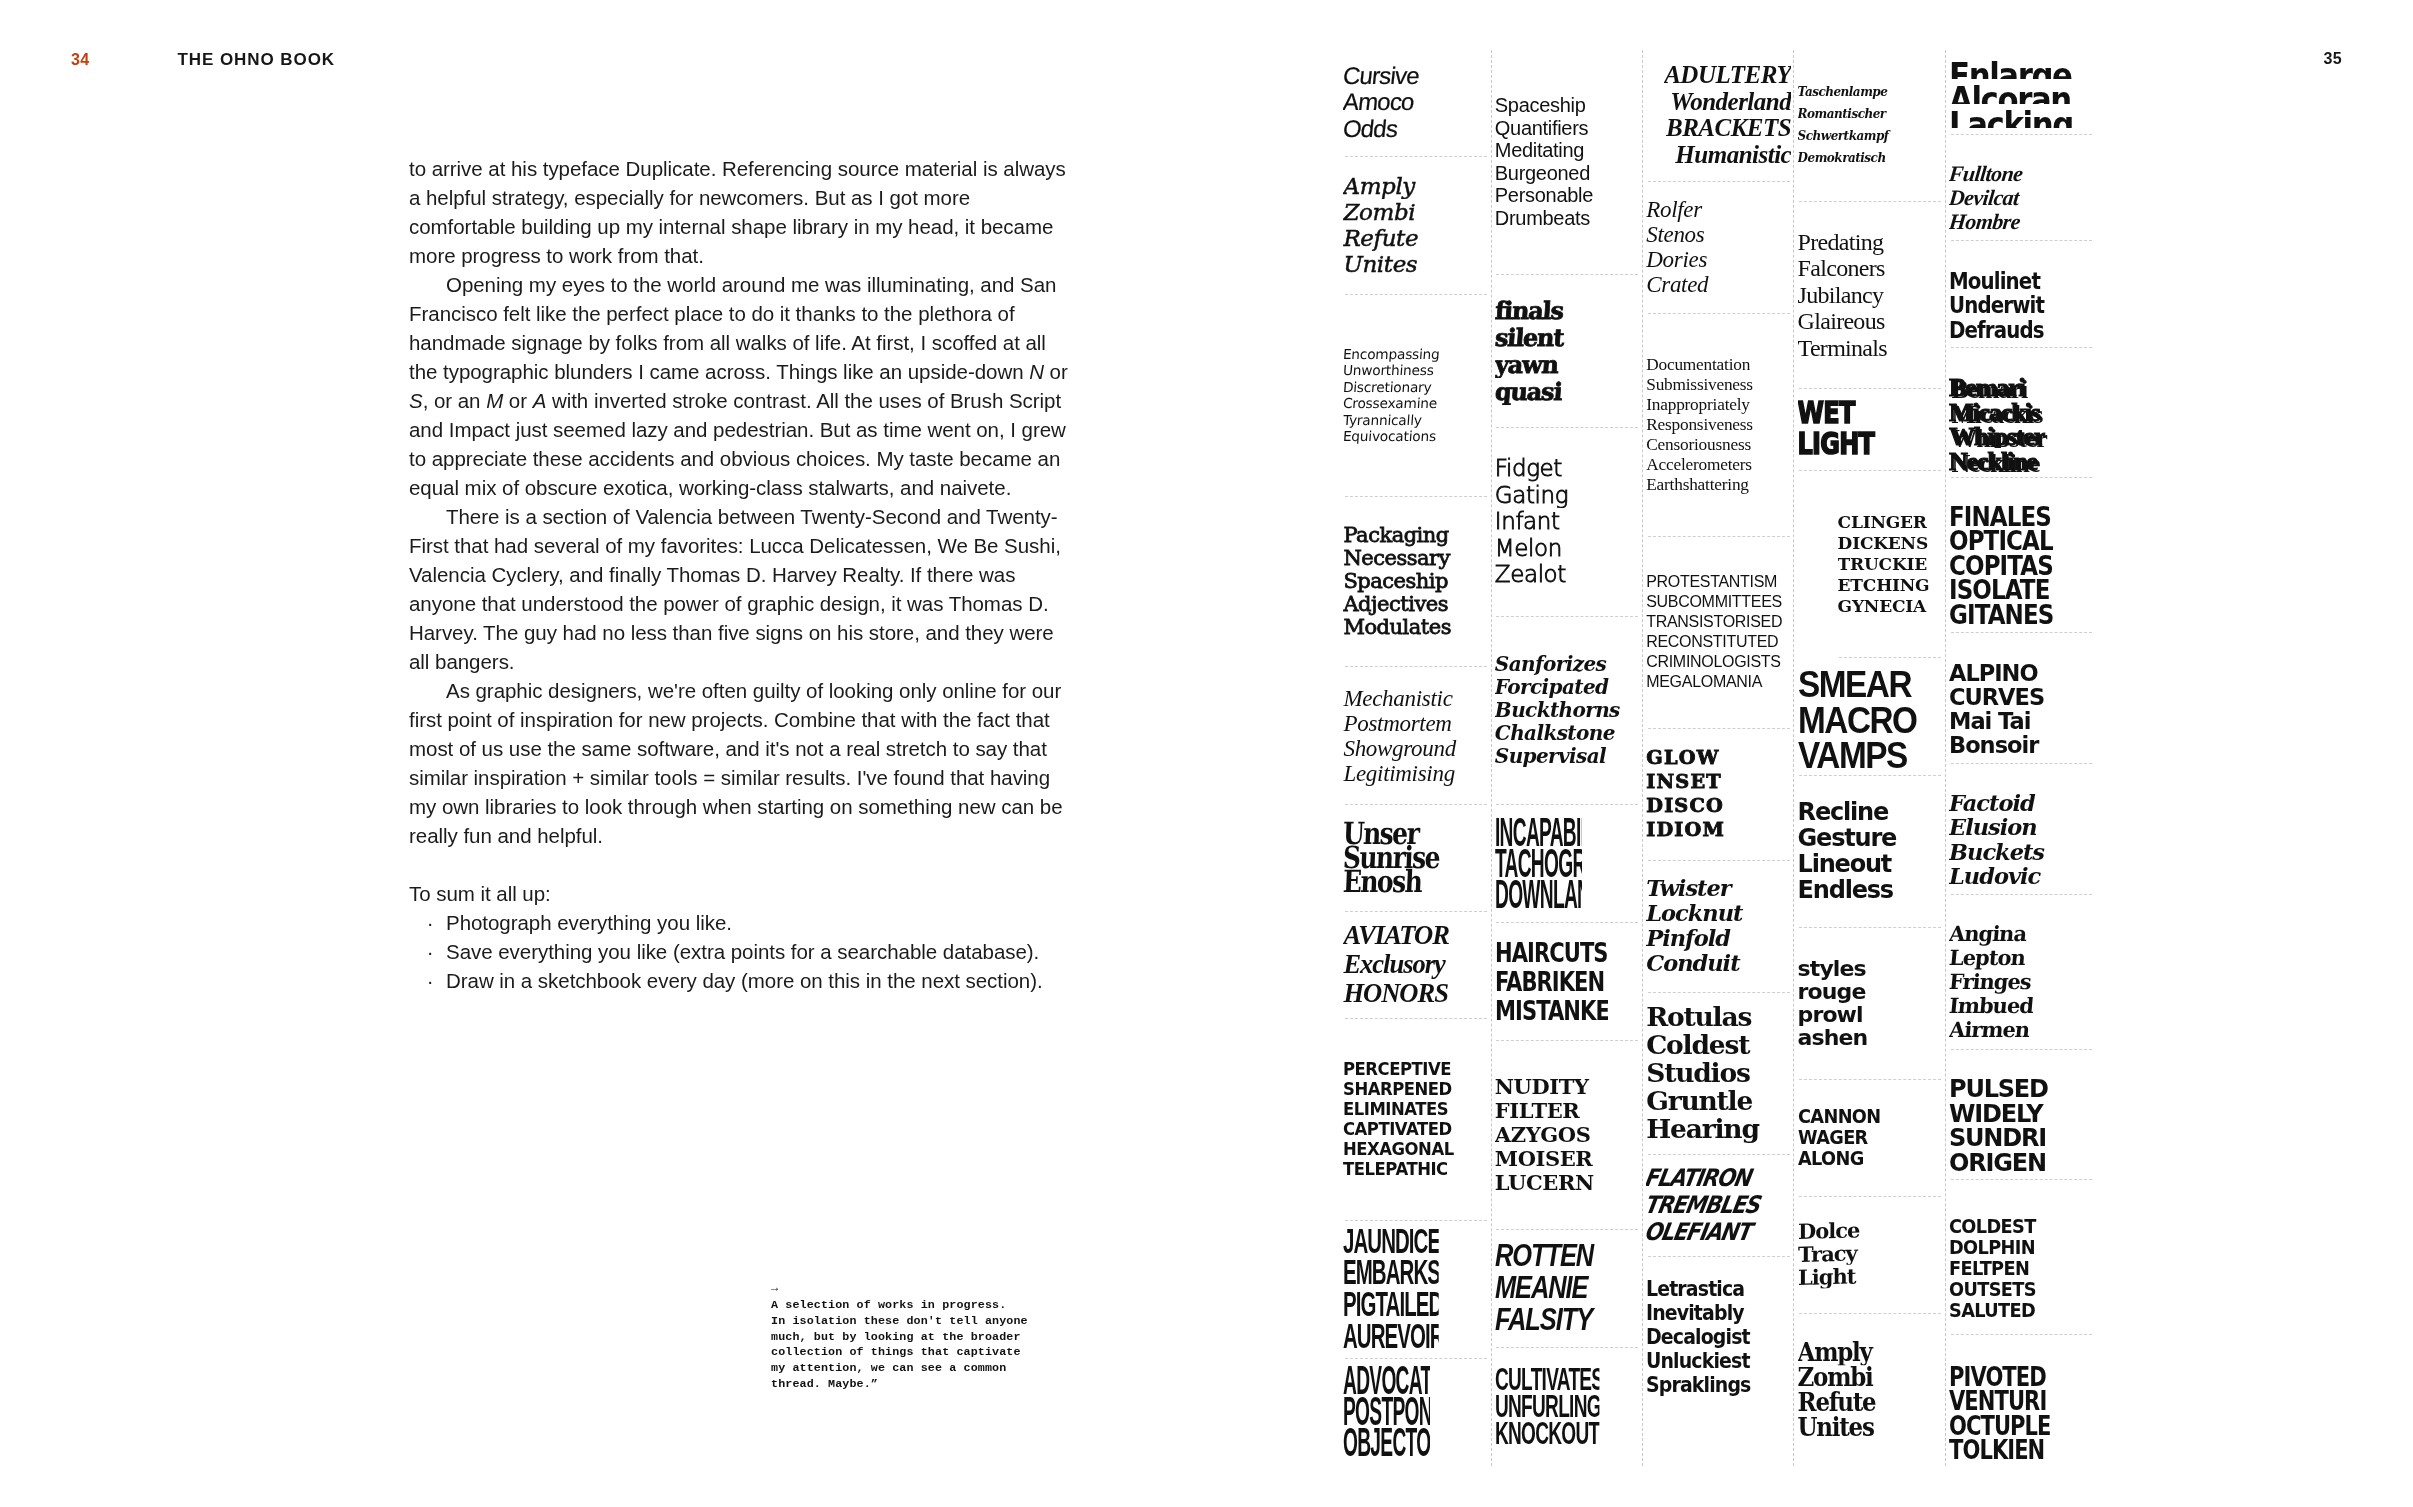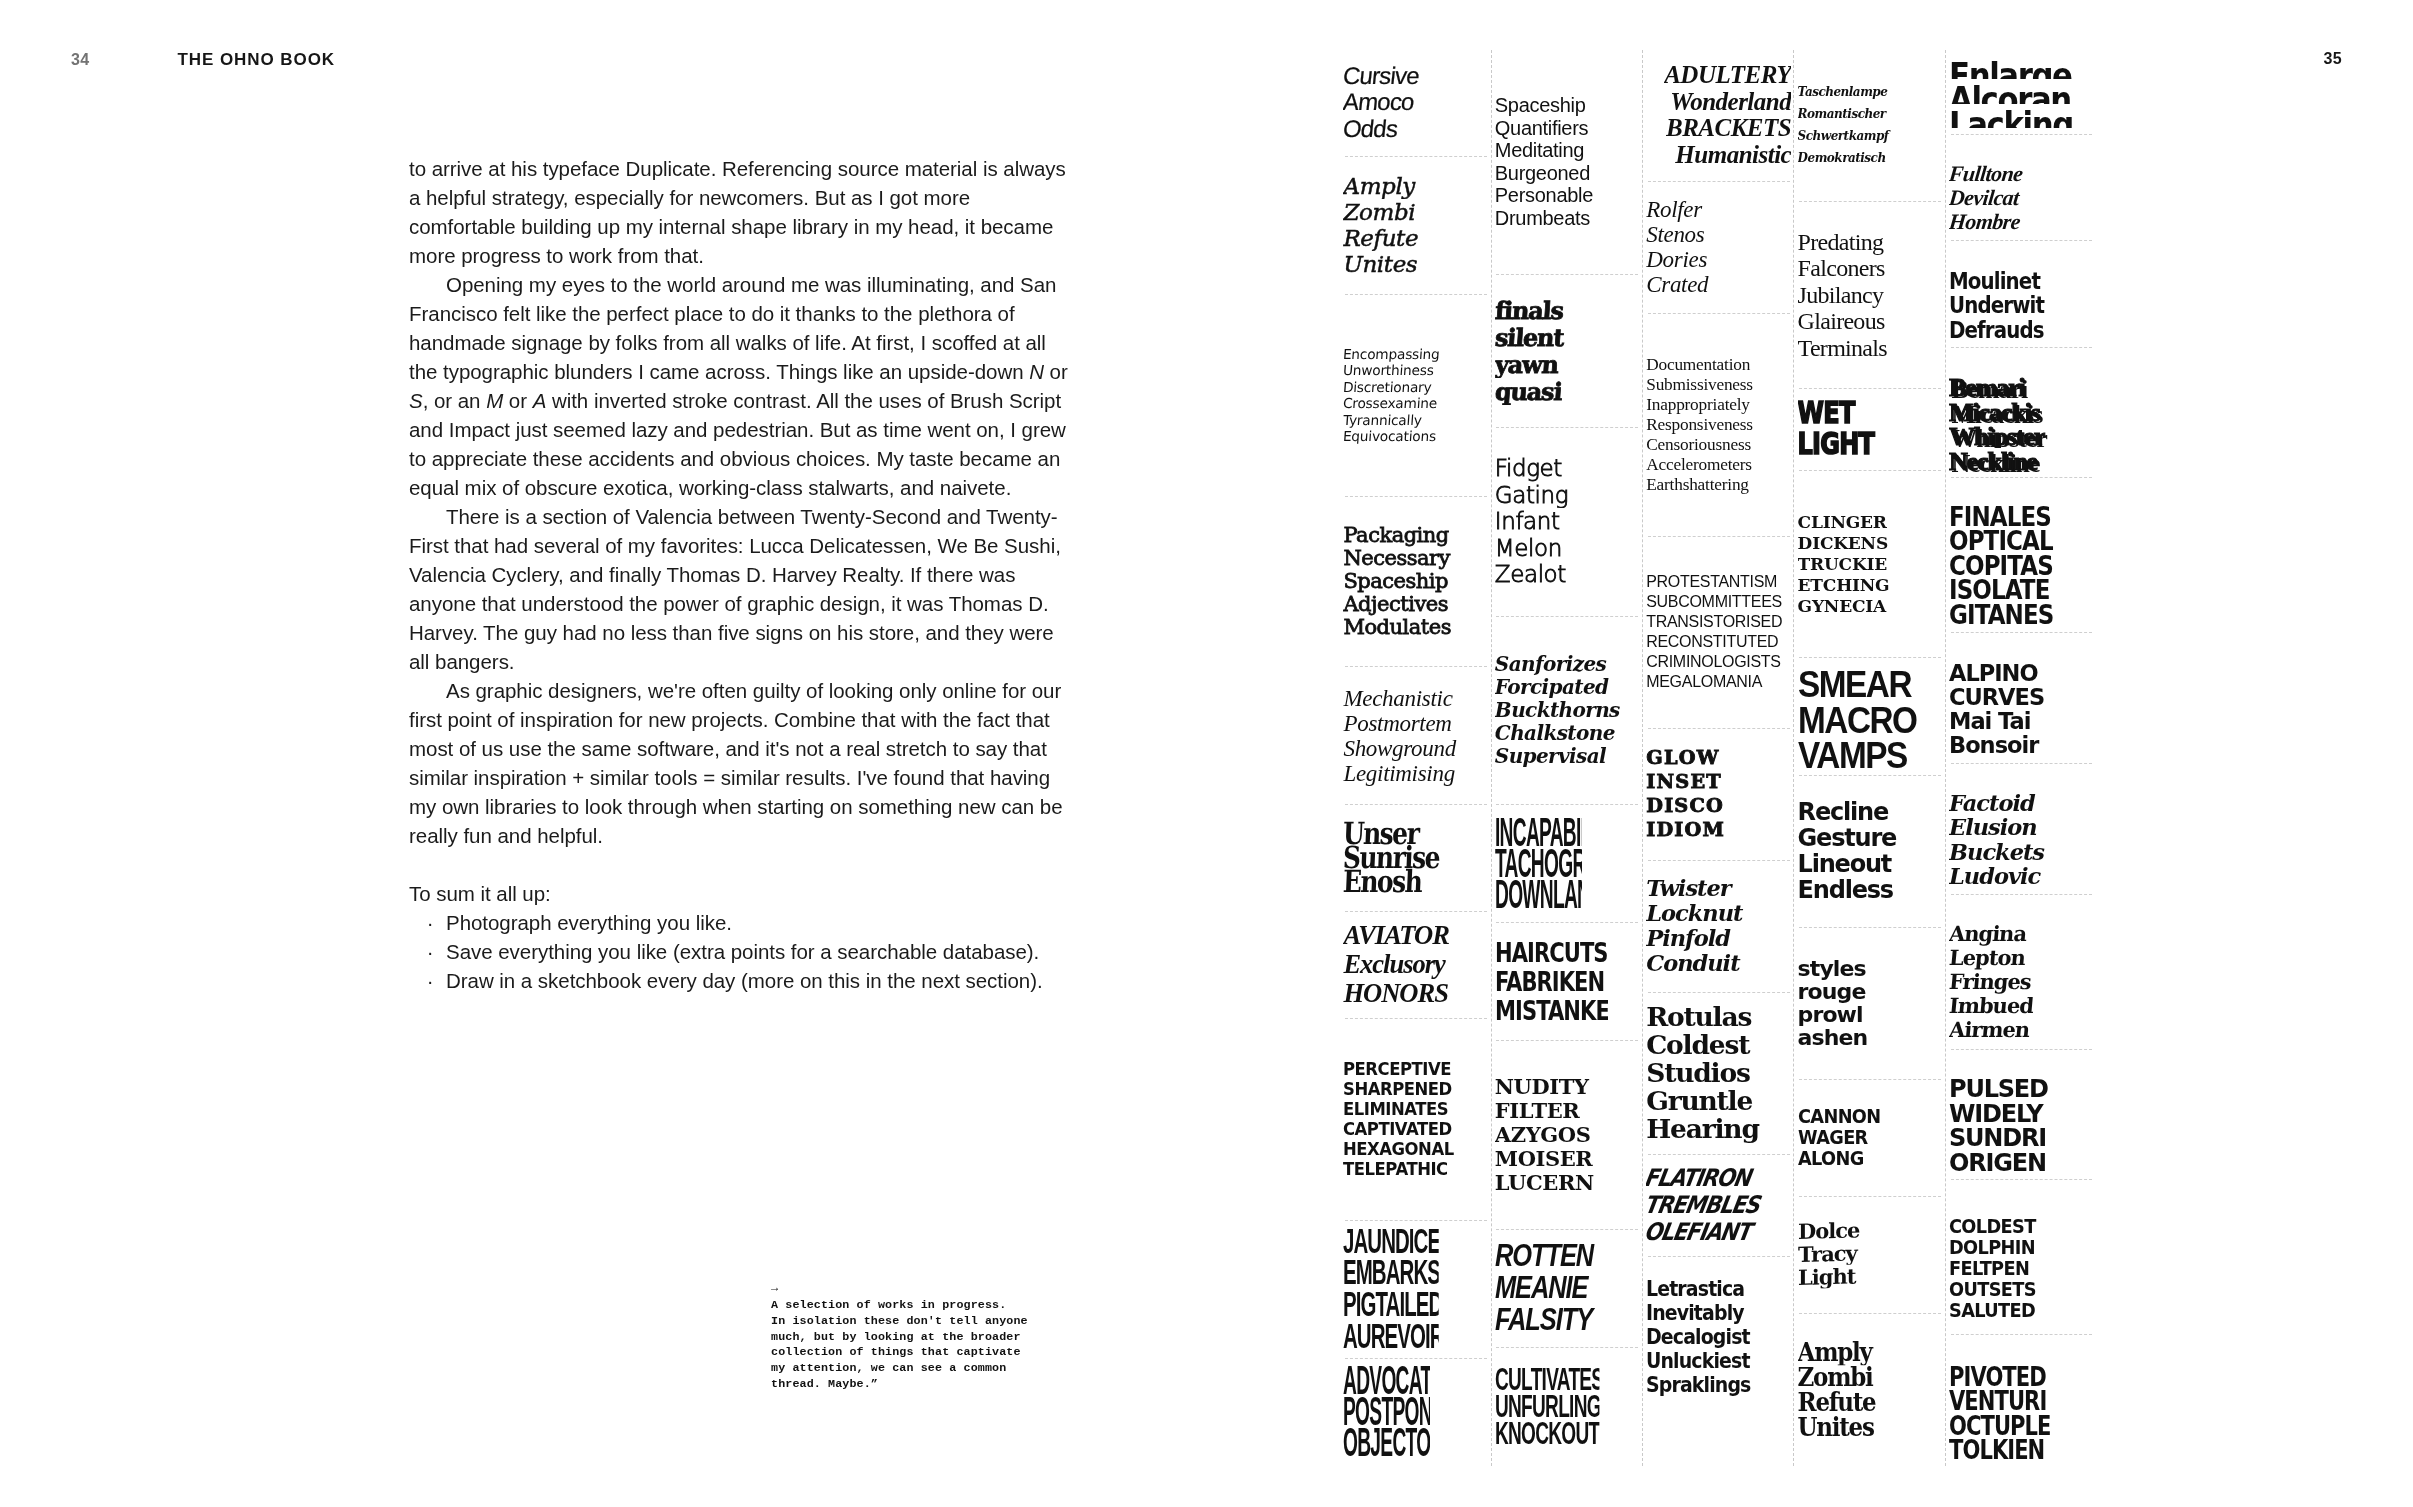--- a/index.html
+++ b/index.html
@@ -12,21 +12,21 @@
   }
   .spread{position:absolute;inset:0;display:flex;}
   .page{position:relative;height:1508px;}
   .page-left{width:1344px;}
   .page-right{width:1070px;}
 
   
   .runhead{position:absolute;top:50px;left:71px;display:flex;align-items:baseline;}
   .folio{
     font-family:"Liberation Sans", sans-serif;
-    font-weight:700;font-size:16px;letter-spacing:.02em;color:#737373;
+    font-weight:700;font-size:16px;letter-spacing:.02em;color:#c2410c;
   }
   .runtitle{
     margin-left:88px;
     font-family:"Liberation Sans", sans-serif;
     font-weight:700;font-size:17px;letter-spacing:.055em;color:#161616;
   }
   .folio-right{
     position:absolute;top:50px;right:71px;
     font-family:"Liberation Sans", sans-serif;
     font-weight:700;font-size:16px;letter-spacing:.02em;color:#161616;
@@ -418,21 +418,21 @@
             <span class="ln s-oldstyle">Predating</span>
             <span class="ln s-oldstyle">Falconers</span>
             <span class="ln s-oldstyle">Jubilancy</span>
             <span class="ln s-oldstyle">Glaireous</span>
             <span class="ln s-oldstyle">Terminals</span>
           </div>
           <div class="cell" style="height: 77px;">
             <span class="ln s-drip">WET</span>
             <span class="ln s-drip">LIGHT</span>
           </div>
-          <div class="cell" style="height: 191px;">
+          <div class="cell" style="height: 191px; margin-left: 40px;">
             <span class="ln s-ornate">CLINGER</span>
             <span class="ln s-ornate">DICKENS</span>
             <span class="ln s-ornate">TRUCKIE</span>
             <span class="ln s-ornate">ETCHING</span>
             <span class="ln s-ornate">GYNECIA</span>
           </div>
           <div class="cell" style="height: 115px;">
             <span class="ln s-vamp">SMEAR</span>
             <span class="ln s-vamp">MACRO</span>
             <span class="ln s-vamp">VAMPS</span>

